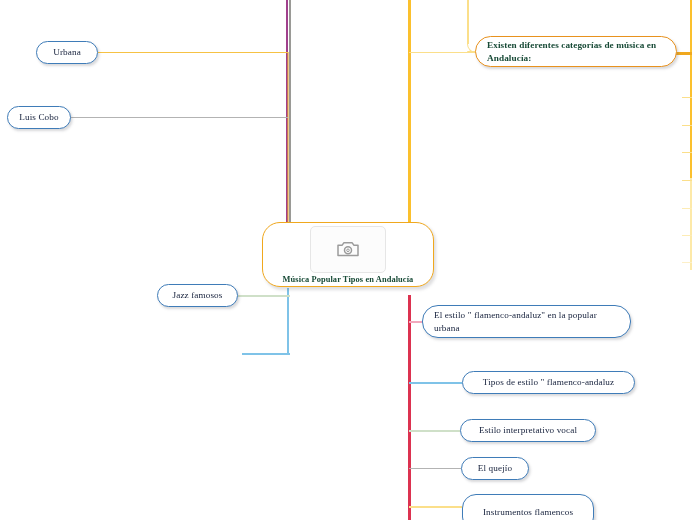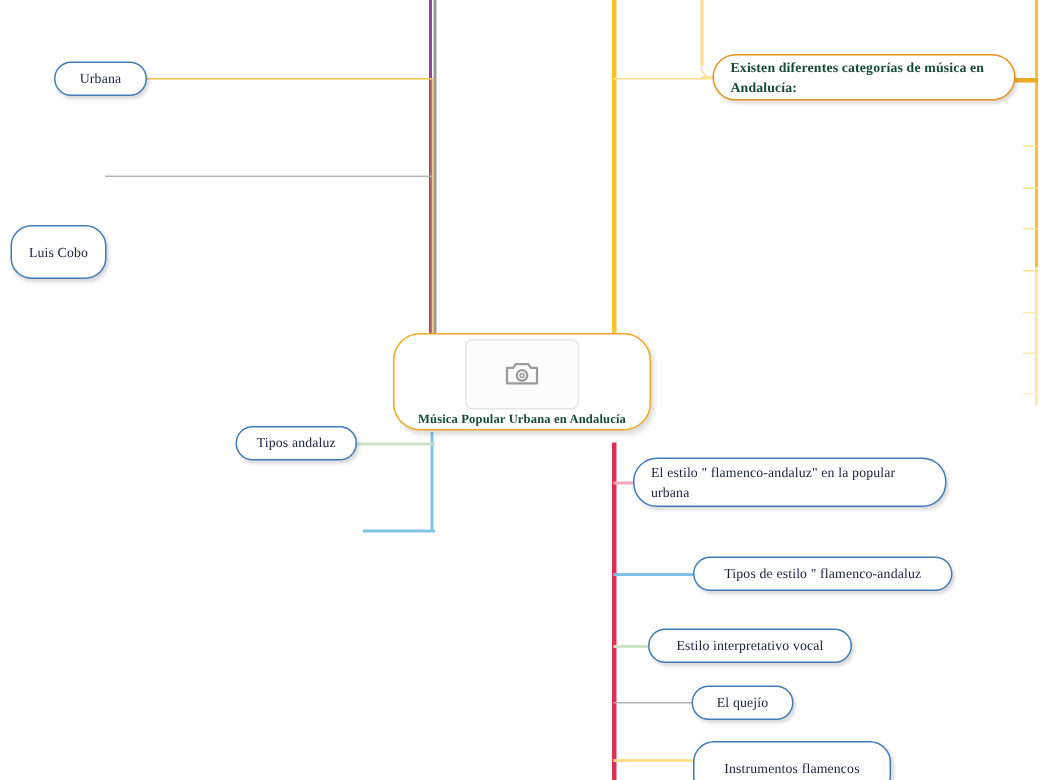--- a/index.html
+++ b/index.html
@@ -133,49 +133,49 @@
   <div class="line hline" style="left:409px; top:506px; width:53px; background:#fbdf8a; height:1.5px;"></div>
 
   <div id="central" style="left:262px; top:222px; width:172px; height:65px;">
     <div class="imgbox">
       <svg class="cam-icon" width="24" height="20" viewBox="0 0 24 20" fill="none" stroke="#9b9b9b" stroke-width="1.5" stroke-linejoin="round">
         <path d="M2 6.2h4.2l1.6-2.4h8.4l1.6 2.4H22v10.4H2z"></path>
         <circle cx="12" cy="11.3" r="3.5"></circle>
         <circle cx="12" cy="11.3" r="1.3" stroke-width="1"></circle>
       </svg>
     </div>
-    <div class="caption">Música Popular Urbana en Andalucía</div>
+    <div class="caption">Música Popular Tipos en Andalucía</div>
   </div>
 
   <div class="node" style="left:36px; top:41px; width:62px; height:23px;">
     <span>Urbana</span>
   </div>
 
-  <div class="node" style="left:7px; top:106px; width:64px; height:36px;margin-top:44px;">
+  <div class="node" style="left:7px; top:106px; width:64px; height:23px;">
     <span>Luis Cobo</span>
   </div>
 
   <div class="node" style="left:157px; top:284px; width:81px; height:23px;">
-    <span>Tipos andaluz</span>
+    <span>Jazz famosos</span>
   </div>
 
 
   <div class="node orange multiline" style="left:475px; top:36px; width:202px; height:31px; padding:4px 11px;">
     <span>Existen diferentes categorías de música en Andalucía:</span>
   </div>
 
   <div class="node multiline" style="left:422px; top:305px; width:209px; height:33px; padding:4px 11px;">
     <span>El estilo " flamenco-andaluz" en la popular urbana</span>
   </div>
 
   <div class="node" style="left:462px; top:371px; width:173px; height:23px;">
     <span>Tipos de estilo " flamenco-andaluz</span>
   </div>
 
-  <div class="node" style="left:432px; top:419px; width:136px; height:23px;">
+  <div class="node" style="left:460px; top:419px; width:136px; height:23px;">
     <span>Estilo interpretativo vocal</span>
   </div>
 
   <div class="node" style="left:461px; top:457px; width:68px; height:23px;">
     <span>El quejío</span>
   </div>
 
   <div class="node" style="left:462px; top:494px; width:132px; height:37px;">
     <span>Instrumentos flamencos</span>
   </div>

